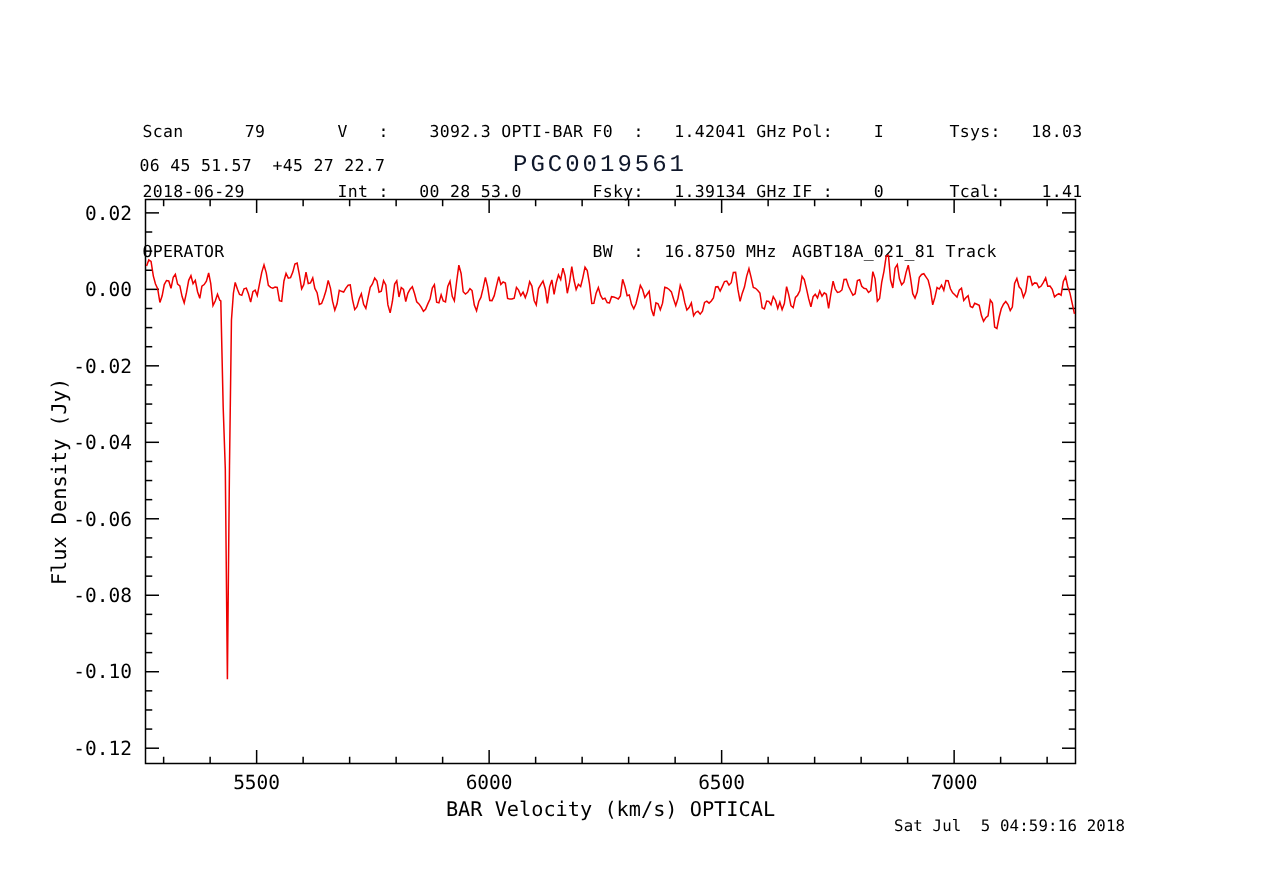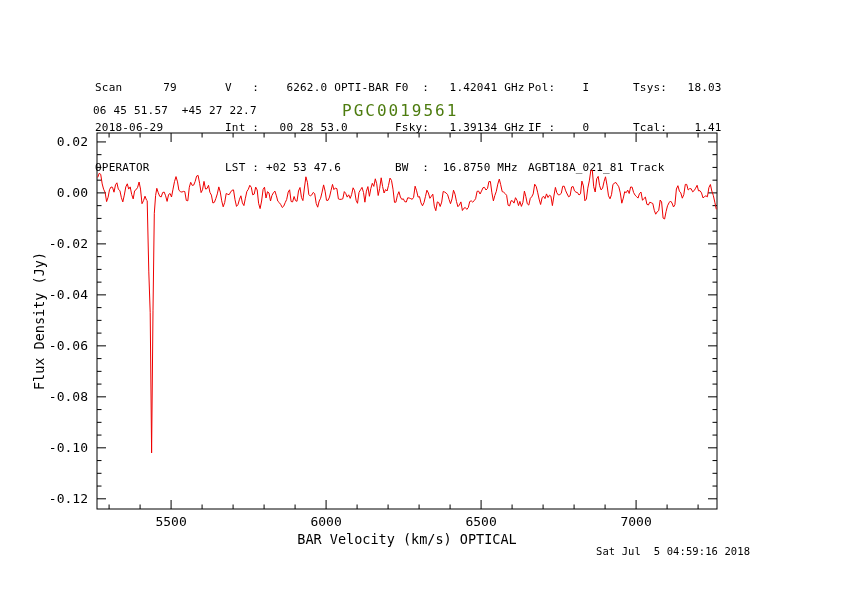--- a/index.html
+++ b/index.html
@@ -19,42 +19,41 @@
 <body>
 
 <div id="screen">
 
   <div class="hcol" style="left:95px">
     <div>Scan      79</div>
     <div>2018-06-29</div>
     <div>OPERATOR</div>
   </div>
   <div class="hcol" style="left:225px">
-    <div>V   :    6262.0 OPTI-BAR</div>
+    <div>V   :    3092.3 OPTI-BAR</div>
     <div>Int :   00 28 53.0</div>
-    <div>LST : +02 53 47.6</div>
   </div>
   <div class="hcol" style="left:395px">
     <div>F0  :   1.42041 GHz</div>
     <div>Fsky:   1.39134 GHz</div>
     <div>BW  :  16.8750 MHz</div>
   </div>
   <div class="hcol" style="left:528px">
     <div>Pol:    I</div>
     <div>IF :    0</div>
     <div>AGBT18A_021_81 Track</div>
   </div>
   <div class="hcol" style="left:633px">
     <div>Tsys:   18.03</div>
     <div>Tcal:    1.41</div>
     <div></div>
   </div>
 
   <div class="hline" style="left:93px;top:104px">06 45 51.57  +45 27 22.7</div>
-  <div id="source-title" style="color: #4d7c0f;">PGC0019561</div>
+  <div id="source-title" style="color: #0f172a; font-family: Liberation Mono, monospace;">PGC0019561</div>
 
   <svg id="plot-svg" width="842" height="595">
       <rect x="97" y="133" width="620" height="376" fill="none" stroke="#000000" stroke-width="1"></rect>
       <line x1="109.09" y1="509" x2="109.09" y2="504.5" stroke="#000000" stroke-width="1"></line>
       <line x1="109.09" y1="133" x2="109.09" y2="137.5" stroke="#000000" stroke-width="1"></line>
       <line x1="140.09" y1="509" x2="140.09" y2="504.5" stroke="#000000" stroke-width="1"></line>
       <line x1="140.09" y1="133" x2="140.09" y2="137.5" stroke="#000000" stroke-width="1"></line>
       <line x1="171.09" y1="509" x2="171.09" y2="500" stroke="#000000" stroke-width="1"></line>
       <line x1="171.09" y1="133" x2="171.09" y2="142" stroke="#000000" stroke-width="1"></line>
       <line x1="202.09" y1="509" x2="202.09" y2="504.5" stroke="#000000" stroke-width="1"></line>

